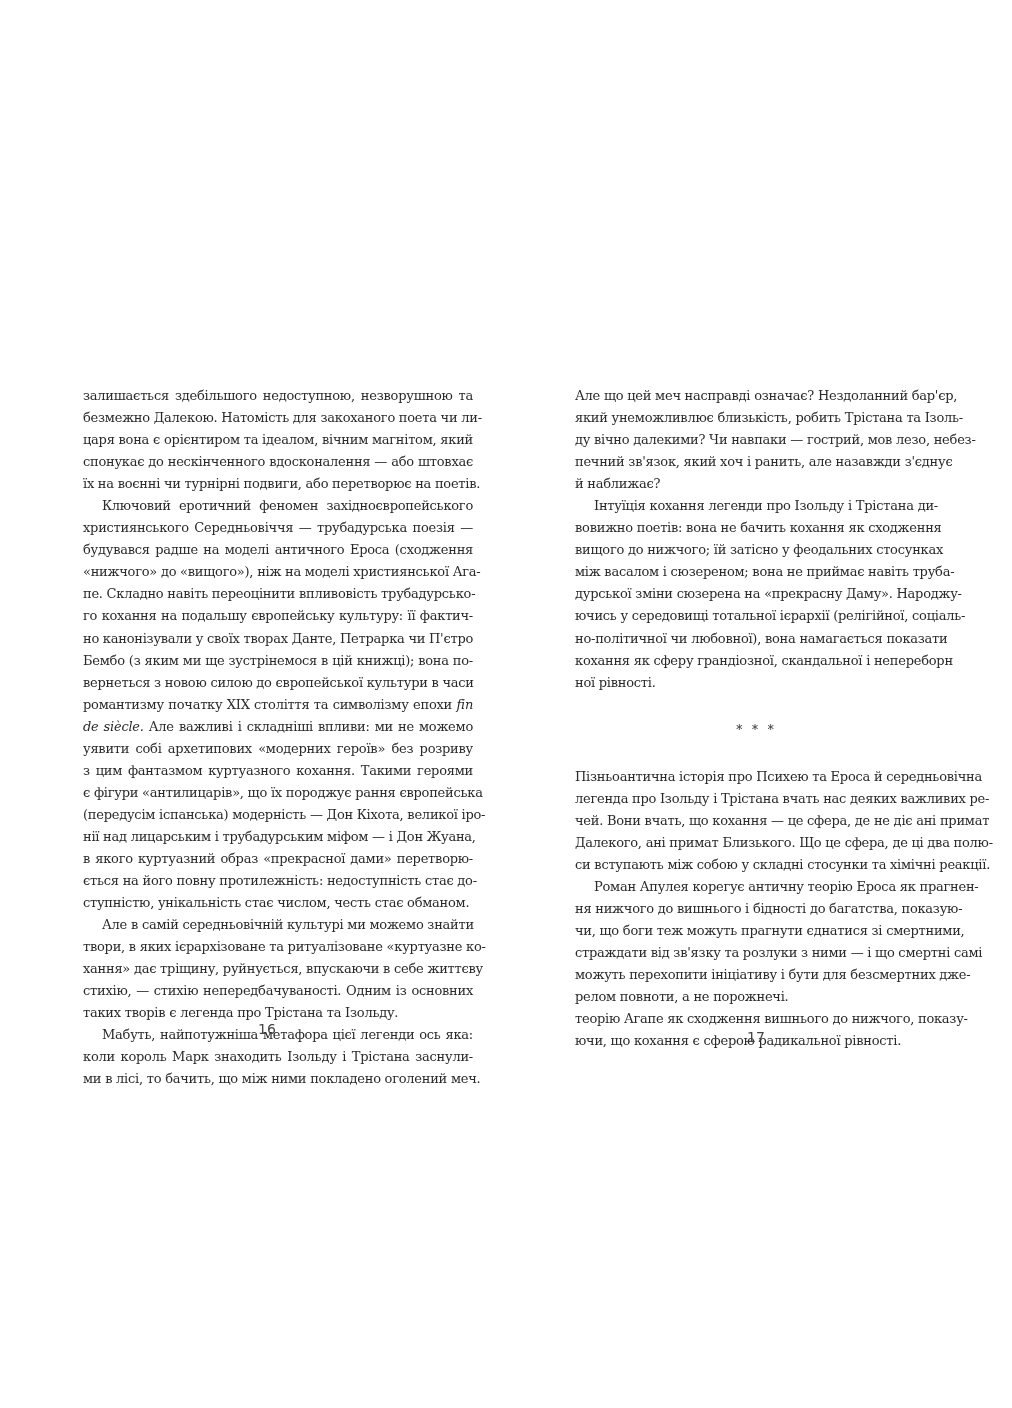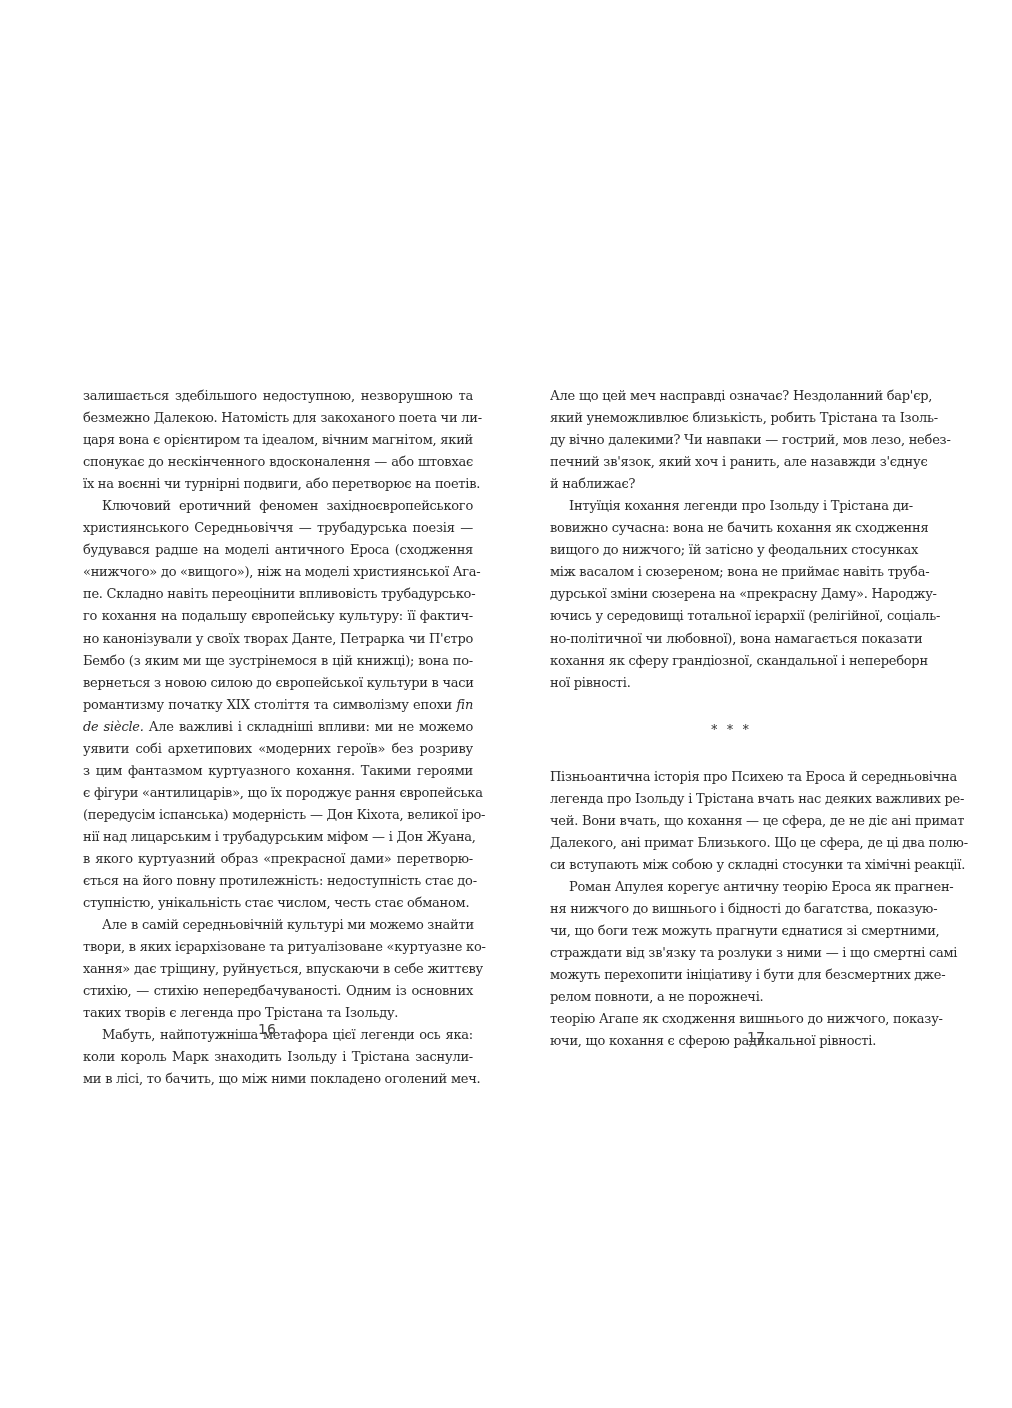--- a/index.html
+++ b/index.html
@@ -1,20 +1,20 @@
 <!DOCTYPE html>
 <html><head>
 <meta charset="utf-8">
 <style>
   html, body { margin:0; padding:0; background:#ffffff; }
   body { width:1012px; height:1408px; position:relative; overflow:hidden;
          font-family: "DejaVu Serif", "Liberation Serif", serif; color:#2a2a2a; }
   .page { position:absolute; top:385px; }
   #left-page { left:83px; width:390px; }
-  #right-page { left:550px; width:363px; }
+  #right-page { left:575px; width:363px; }
   .line { display:block; height:22.05px; line-height:22.05px; font-size:13px;
           white-space:nowrap; text-align:justify; text-align-last:justify; letter-spacing:-0.25px; }
   .line.last { text-align-last:left; }
   .line.indent { text-indent:19px; }
   .line em { font-style:italic; }
   .stars { display:block; text-align:center; height:22.05px; line-height:22.05px; font-size:12px; letter-spacing:3px; margin:6px 0; }
   .gap { display:block; height:19px; }
   .folio { position:absolute; top:1021px; font-family:"DejaVu Sans","Liberation Sans",sans-serif; font-size:14px; color:#444; }
   #folio-left { left:258px; }
   #folio-right { left:747px;margin-top:8px; }
@@ -60,21 +60,21 @@
 </div>
 
 <div id="right-page" class="page">
   <div id="right-lines-a">
       <span class="line">Але що цей меч насправді означає? Нездоланний бар'єр,</span>
       <span class="line">який унеможливлює близькість, робить Трістана та Ізоль-</span>
       <span class="line">ду вічно далекими? Чи навпаки — гострий, мов лезо, небез-</span>
       <span class="line">печний зв'язок, який хоч і ранить, але назавжди з'єднує</span>
       <span class="line last">й наближає?</span>
       <span class="line indent">Інтуїція кохання легенди про Ізольду і Трістана ди-</span>
-      <span class="line">вовижно сучасна: вона не бачить кохання як сходження</span>
+      <span class="line">вовижно поетів: вона не бачить кохання як сходження</span>
       <span class="line">вищого до нижчого; їй затісно у феодальних стосунках</span>
       <span class="line">між васалом і сюзереном; вона не приймає навіть труба-</span>
       <span class="line">дурської зміни сюзерена на «прекрасну Даму». Народжу-</span>
       <span class="line">ючись у середовищі тотальної ієрархії (релігійної, соціаль-</span>
       <span class="line">но-політичної чи любовної), вона намагається показати</span>
       <span class="line">кохання як сферу грандіозної, скандальної і непереборн</span>
       <span class="line last">ної рівності.</span>
     </div>
   <div class="gap"></div>
   <span class="stars">* * *</span>

